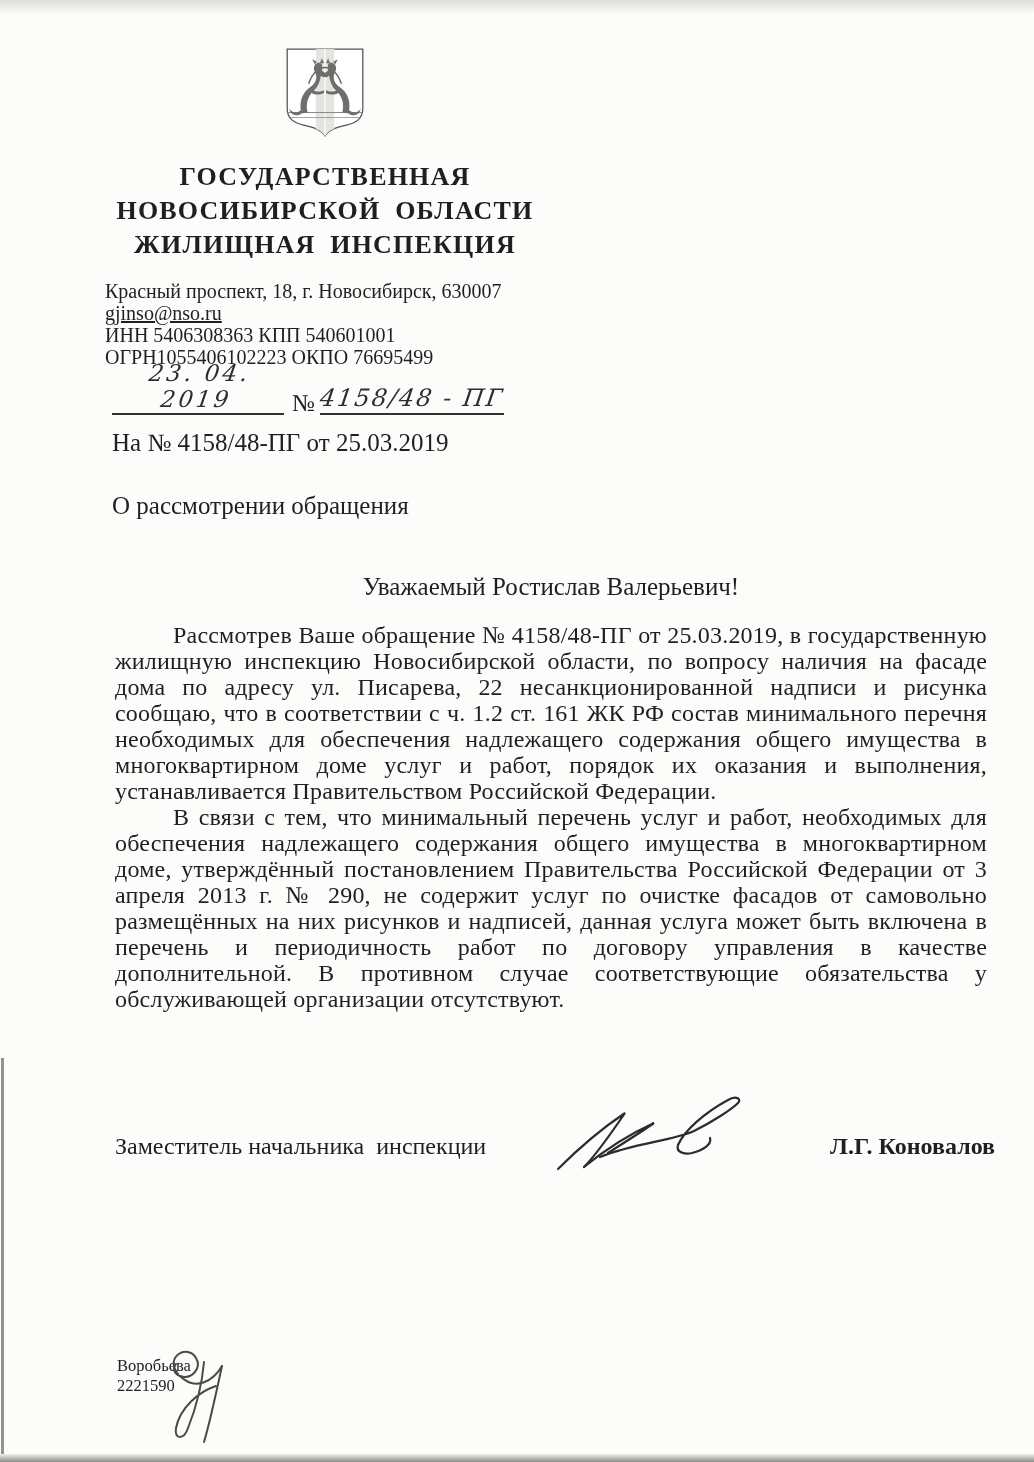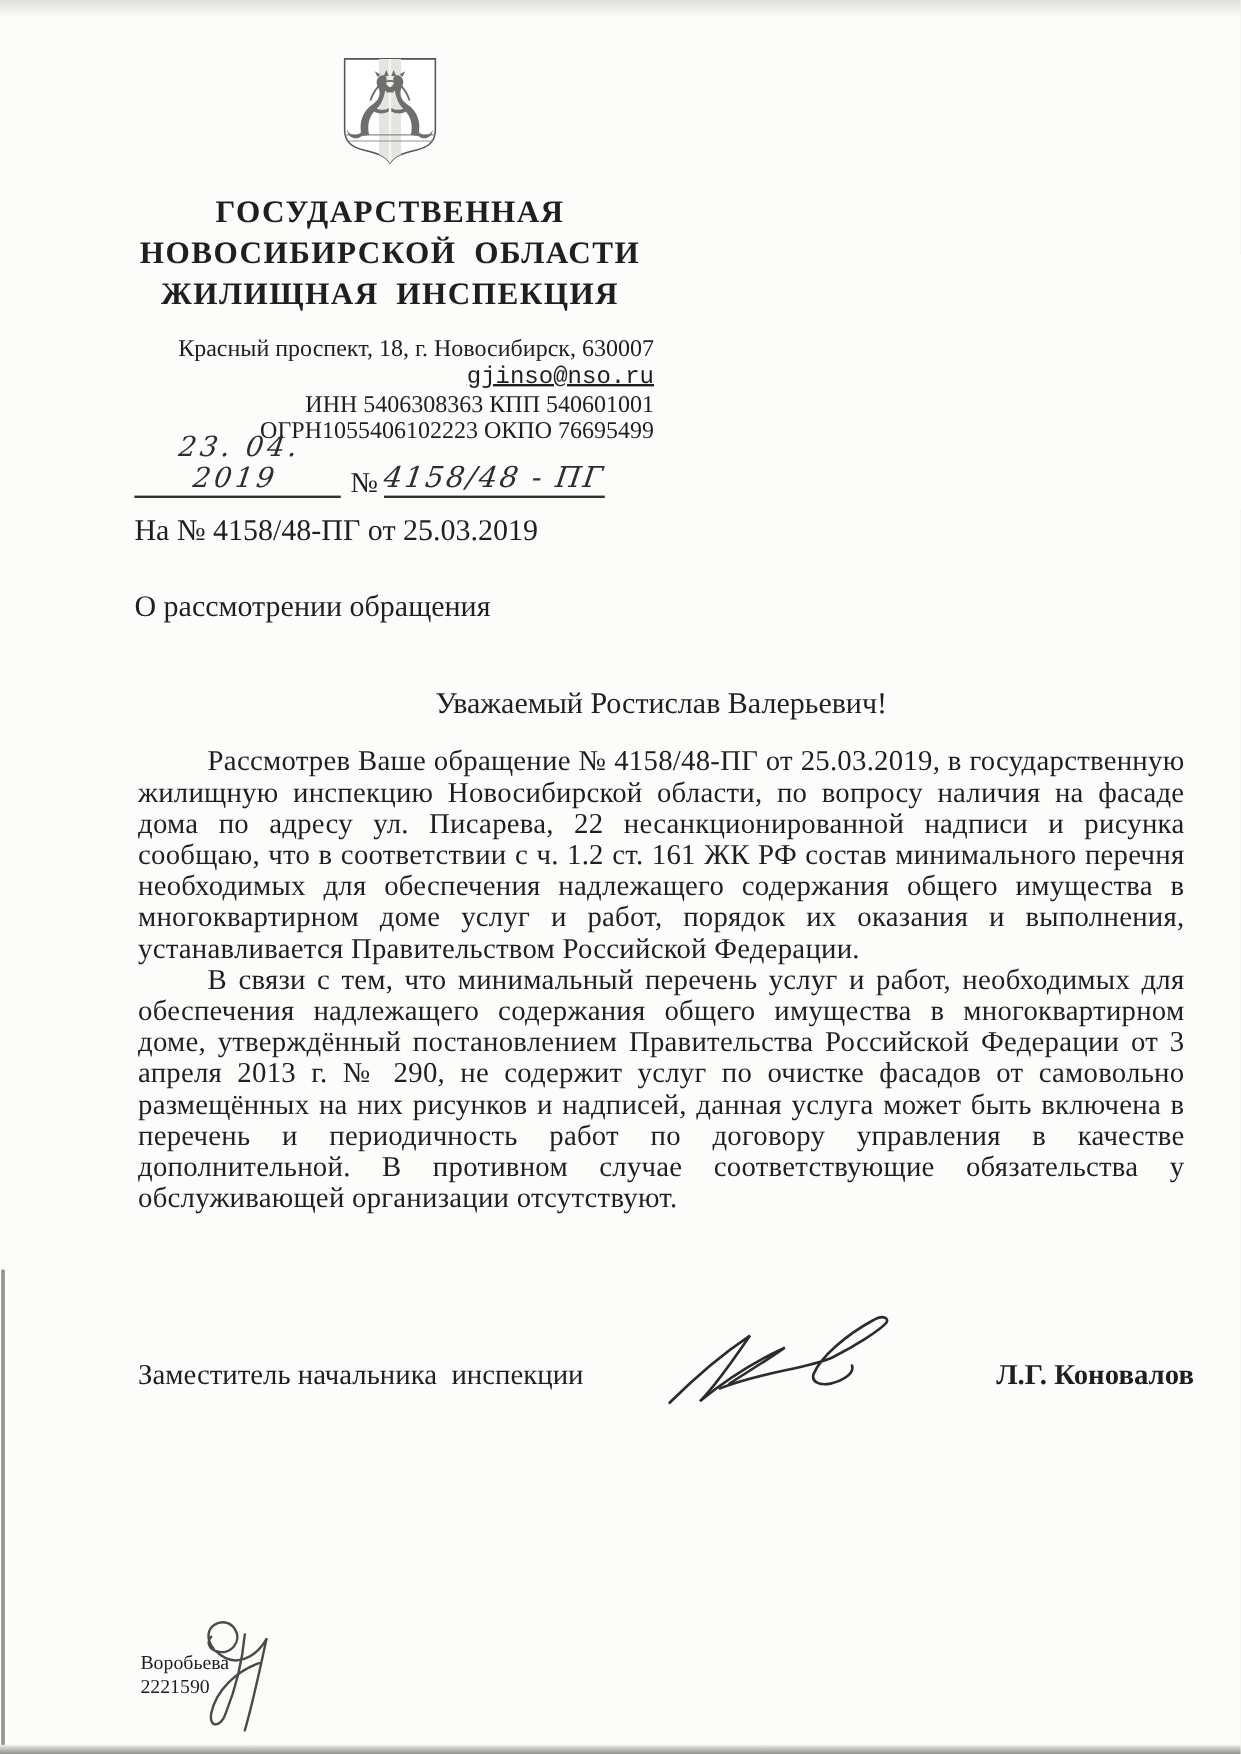--- a/index.html
+++ b/index.html
@@ -19,22 +19,22 @@
     background:linear-gradient(to bottom,#efefec,#a9a9a6 70%,#8c8c89);}
   .edge-left{position:absolute;left:1px;top:1058px;width:3px;height:404px;
     background:#6f6f6d;opacity:.75;}
   
   .emblem{position:absolute;left:284px;top:46px;width:82px;height:94px;}
   
   .org-name{position:absolute;left:105px;top:160px;width:440px;
     text-align:center;font-weight:bold;font-size:26px;line-height:34px;
     letter-spacing:1.2px;word-spacing:7px;}
   .contact{position:absolute;left:105px;top:280px;width:440px;
-    text-align:right;font-size:20px;line-height:22px;}
-  .contact .email-line span{text-decoration:underline;font-family:Liberation Mono, monospace;}
+    text-align:left;font-size:20px;line-height:22px;}
+  .contact .email-line span{text-decoration:underline;}
   
   .seg{position:absolute;height:26px;border-bottom:2px solid #333331;}
   .seg1{left:112px;top:387px;width:172px;}
   .seg2{left:320px;top:387px;width:184px;}
   .no-sign{position:absolute;left:292px;top:390px;font-size:24px;}
   .hw{position:absolute;left:0;right:0;bottom:1px;text-align:center;
     font-family:"DejaVu Serif",serif;font-style:italic;color:#2e2e2e;
     transform:skewX(-8deg);}
   .hw-date{font-size:23px;letter-spacing:3px;}
   .hw-num{font-size:24px;letter-spacing:2px;}
@@ -49,21 +49,21 @@
     text-align:center;font-size:25px;}
   .body-text{position:absolute;left:115px;top:622px;width:872px;
     font-size:24px;line-height:26px;text-align:justify;letter-spacing:.2px;}
   .body-text p{margin:0;text-indent:58px;}
   
   .sig-position{position:absolute;left:115px;top:1133px;font-size:24px;white-space:pre-wrap;}
   .sig-name{position:absolute;left:710px;top:1133px;width:285px;
     text-align:right;font-size:24px;font-weight:bold;}
   .sig-main{position:absolute;left:544px;top:1083px;width:220px;height:110px;}
   
-  .executor{position:absolute;left:117px;top:1356px;font-size:16.5px;line-height:20px;margin-top:20px;}
+  .executor{position:absolute;left:117px;top:1356px;font-size:16.5px;line-height:20px;}
   .sig-exec{position:absolute;left:144px;top:1336px;width:118px;height:114px;}
 </style>
 </head>
 <body>
 
 <div class="page">
 
   <div class="edge-top"></div>
 
   <svg class="emblem" viewBox="0 0 160 184">

